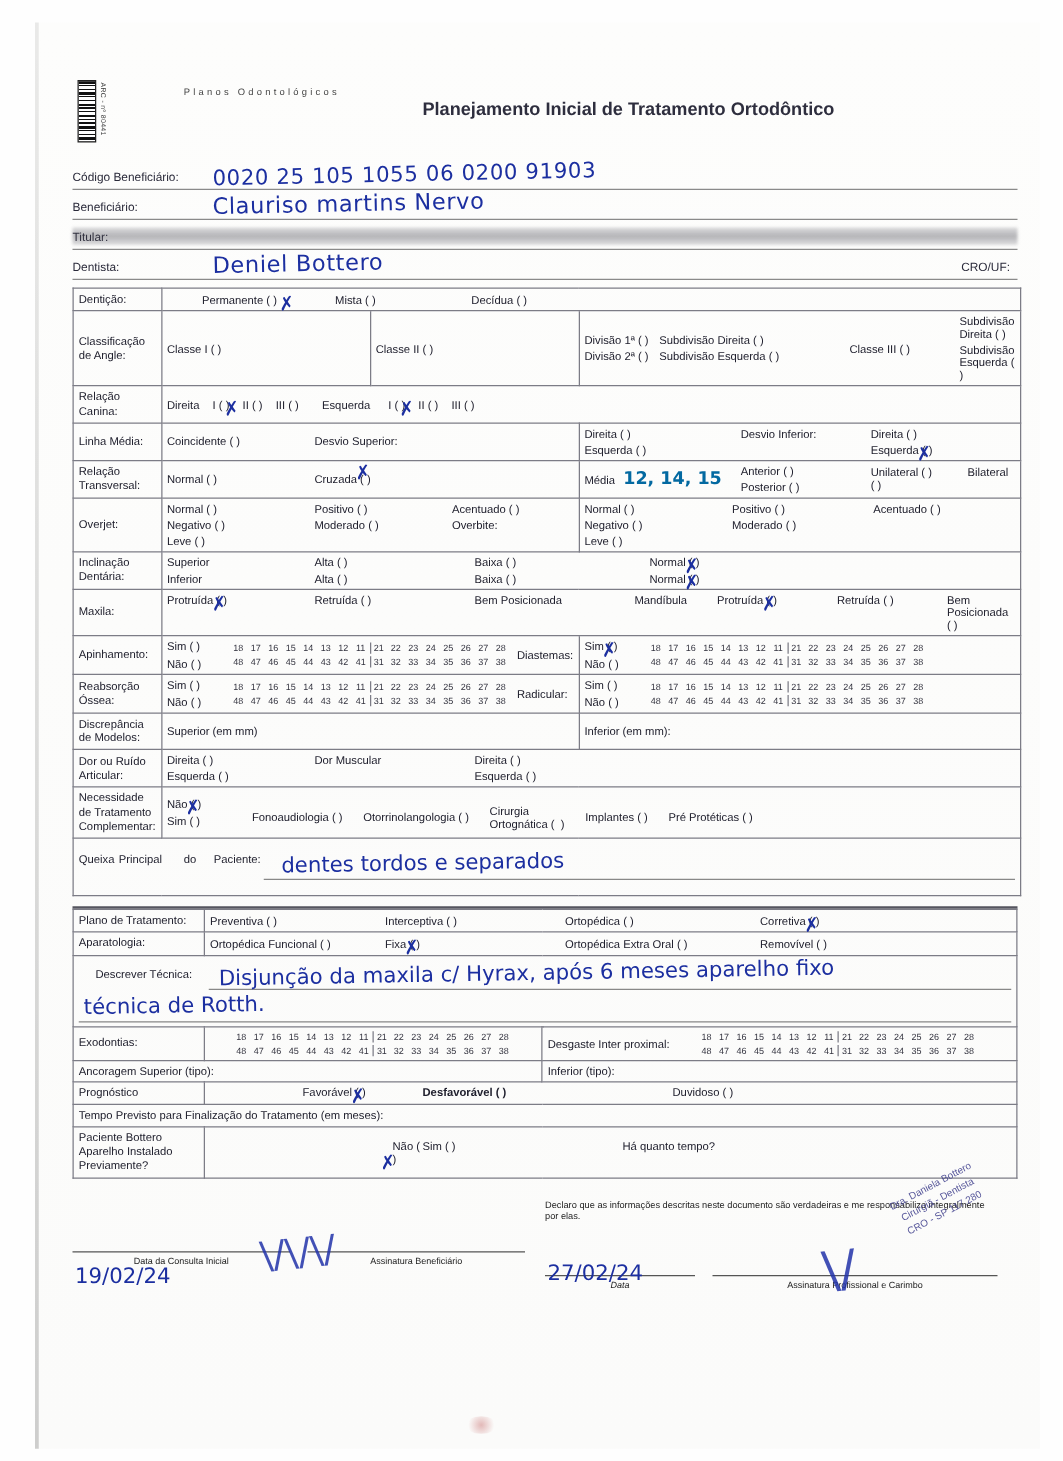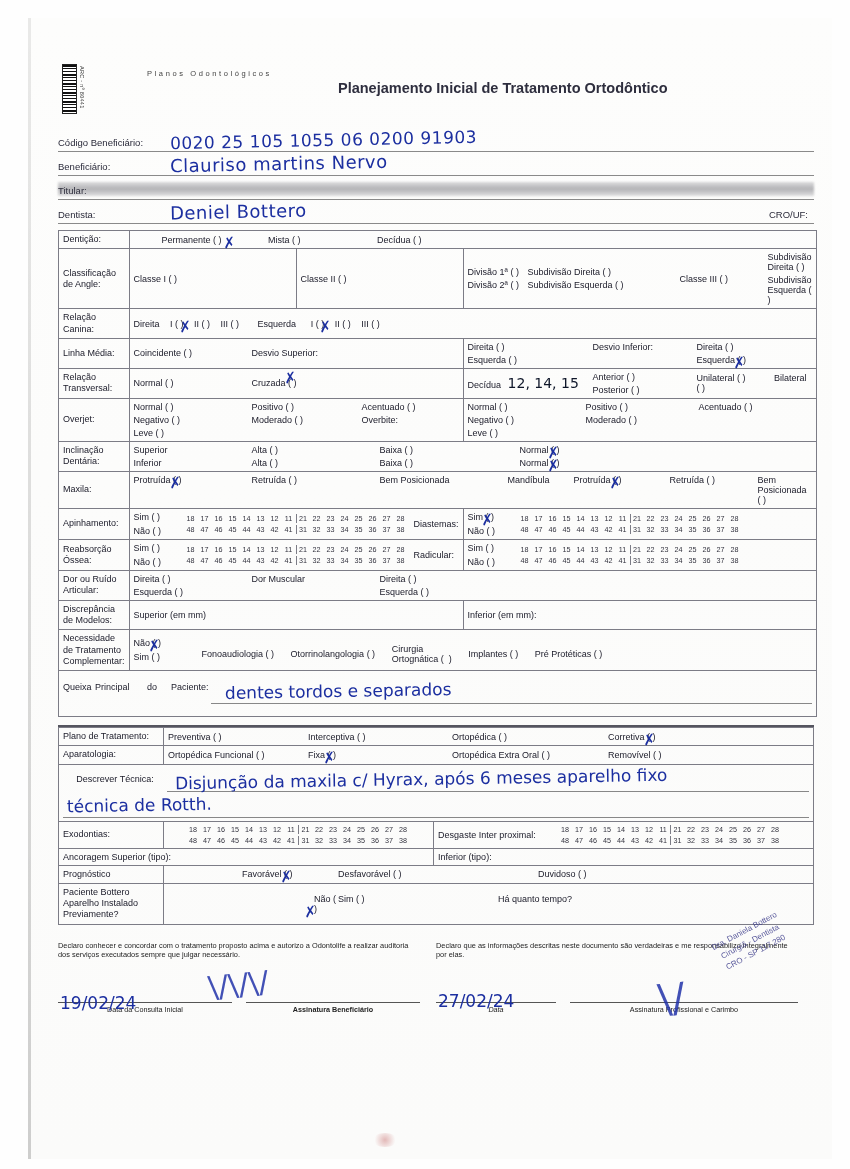--- a/index.html
+++ b/index.html
@@ -101,22 +101,22 @@
   table.form td {
     border:1px solid #7c7c86;
     padding:3px 4px; vertical-align:middle;
   }
   .lblcell { width:105px; font-size:9px; line-height:1.25; }
   .opt { display:inline-block; margin-right:14px; white-space:nowrap; }
   .opt.tight { margin-right:8px; }
 
   
   .mark {
-    color:#0f172a; font-family:"DejaVu Sans",sans-serif;
-    font-weight:400; position:relative;
+    color:#0369a1; font-family:"DejaVu Sans",sans-serif;
+    font-weight:700; position:relative;
   }
   .xmark { position:relative; display:inline-block; width:0; }
   .xmark i {
     position:absolute; left:-13px; top:-9px;
     color:#1c2fa0; font-size:15px; font-style:normal;
     font-family:"DejaVu Sans",sans-serif;
     transform:rotate(-8deg);
   }
 
   
@@ -281,21 +281,21 @@
             <span style="width:118px;">Normal (  )</span>
             <span>Cruzada (  )</span>
                 <span class="xmark">
                   <i>✗</i>
                 </span>
           </div>
         </td>
         <td>
           <div style="display:flex;align-items:center;">
             <div style="width:125px;">
-              <div><span>Decídua</span>
+              <div><span>Média</span>
                 <span class="mark" style="font-size:14px;margin-left:4px;">12, 14, 15</span></div>
             </div>
             <div style="width:104px;">
               <div>Anterior (  )</div>
               <div style="margin-top:3px;">Posterior (  )</div>
             </div>
             <div style="flex:1;">
               <span>Unilateral (  )</span>
               <span style="margin-left:26px;">Bilateral (  )</span>
             </div>
@@ -447,45 +447,45 @@
               </div>
               <div class="teeth" style="margin-top:2px;">
                 <span>48</span><span>47</span><span>46</span><span>45</span><span>44</span><span>43</span><span>42</span><span>41</span><span class="teeth-sep">31</span><span>32</span><span>33</span><span>34</span><span>35</span><span>36</span><span>37</span><span>38</span>
               </div>
             </div>
           </div>
         </td>
       </tr>
 
       <tr>
-        <td class="lblcell">Dor ou Ruído Articular:</td>
-        <td colspan="3">
-          <div style="display:flex;">
-            <div style="width:118px;">
-              <div>Direita (  )</div>
-              <div style="margin-top:3px;">Esquerda (  )</div>
-            </div>
-            <div style="width:128px;">Dor Muscular</div>
-            <div style="flex:1;">
-              <div>Direita (  )</div>
-              <div style="margin-top:3px;">Esquerda (  )</div>
-            </div>
-          </div>
-        </td>
-      </tr>
-
-      <tr>
         <td class="lblcell">Discrepância de Modelos:</td>
         <td colspan="2">
           <span>Superior (em mm)</span>
           <span class="mark" style="margin-left:8px;"></span>
         </td>
         <td>
           <span>Inferior (em mm):</span>
           <span class="mark" style="margin-left:8px;"></span>
+        </td>
+      </tr>
+
+      <tr>
+        <td class="lblcell">Dor ou Ruído Articular:</td>
+        <td colspan="3">
+          <div style="display:flex;">
+            <div style="width:118px;">
+              <div>Direita (  )</div>
+              <div style="margin-top:3px;">Esquerda (  )</div>
+            </div>
+            <div style="width:128px;">Dor Muscular</div>
+            <div style="flex:1;">
+              <div>Direita (  )</div>
+              <div style="margin-top:3px;">Esquerda (  )</div>
+            </div>
+          </div>
         </td>
       </tr>
 
       <tr>
         <td class="lblcell">Necessidade de Tratamento Complementar:</td>
         <td colspan="3">
           <div style="display:flex;align-items:center;">
             <div style="width:68px;">
               <div><span>Não (  )</span><span class="xmark"><i>✗</i></span></div>
               <div style="margin-top:4px;">Sim (  )</div>
@@ -592,53 +592,58 @@
       <tr>
         <td colspan="2">Ancoragem Superior (tipo):</td>
         <td colspan="2">Inferior (tipo):</td>
       </tr>
 
       <tr>
         <td class="lblcell">Prognóstico</td>
         <td colspan="3">
           <div style="display:flex;">
             <div style="width:170px;padding-left:74px;"><span>Favorável (  )</span><span class="xmark"><i>✗</i></span></div>
-            <div style="width:200px;">Desfavorável (  )</div>
+            <div style="width:200px;font-weight:bold;">Desfavorável (  )</div>
             <div style="flex:1;">Duvidoso (  )</div>
           </div>
         </td>
       </tr>
 
+      <tr>
+        <td colspan="4">
+          <span>Tempo Previsto para Finalização do Tratamento (em meses):</span>
+          <span class="mark" style="margin-left:10px;"></span>
+        </td>
+      </tr>
 
       <tr>
         <td class="lblcell">
           <span>Paciente Bottero Aparelho Instalado</span><br><span>Previamente?</span>
         </td>
         <td colspan="3">
           <div style="display:flex;">
             <div style="width:170px;padding-left:146px;"><span>Não (  )</span><span class="xmark"><i>✗</i></span></div>
             <div style="width:160px;">Sim (  )</div>
             <div style="flex:1;">Há quanto tempo?</div>
           </div>
         </td>
       </tr>
     </tbody>
       </table>
 
     <div class="sigwrap">
       <div class="sigcol">
-        <div class="sigtext">Declaro conhecer e concordar com o tratamento proposto acima e autorizo a Odontolife a realizar auditoria dos serviços executados sempre que julgar necessário.</div>
         <div class="sigdate" style="left:2px; top:52px;">19/02/24</div>
         <div class="scribble" style="left:150px; top:26px;">\/\/\/</div>
         <div class="sigrow" style="margin-top:42px;">
           <div>
             <div style="border-top:1px solid #555;"></div>
             <div class="sigcap">Data da Consulta Inicial</div>
           </div>
-          <div style="margin-left:14px;font-weight:bold;">
+          <div style="margin-left:14px;">
             <div style="border-top:1px solid #555;"></div>
             <div class="sigcap">Assinatura Beneficiário</div>
           </div>
         </div>
       </div>
 
       <div class="sigcol">
         <div class="sigtext">Declaro que as informações descritas neste documento são verdadeiras e me responsabilizo integralmente por elas.</div>
         <div class="sigdate" style="left:2px; top:50px;">27/02/24</div>
         <div class="scribble" style="left:222px; top:34px; font-size:40px;">\/</div>

